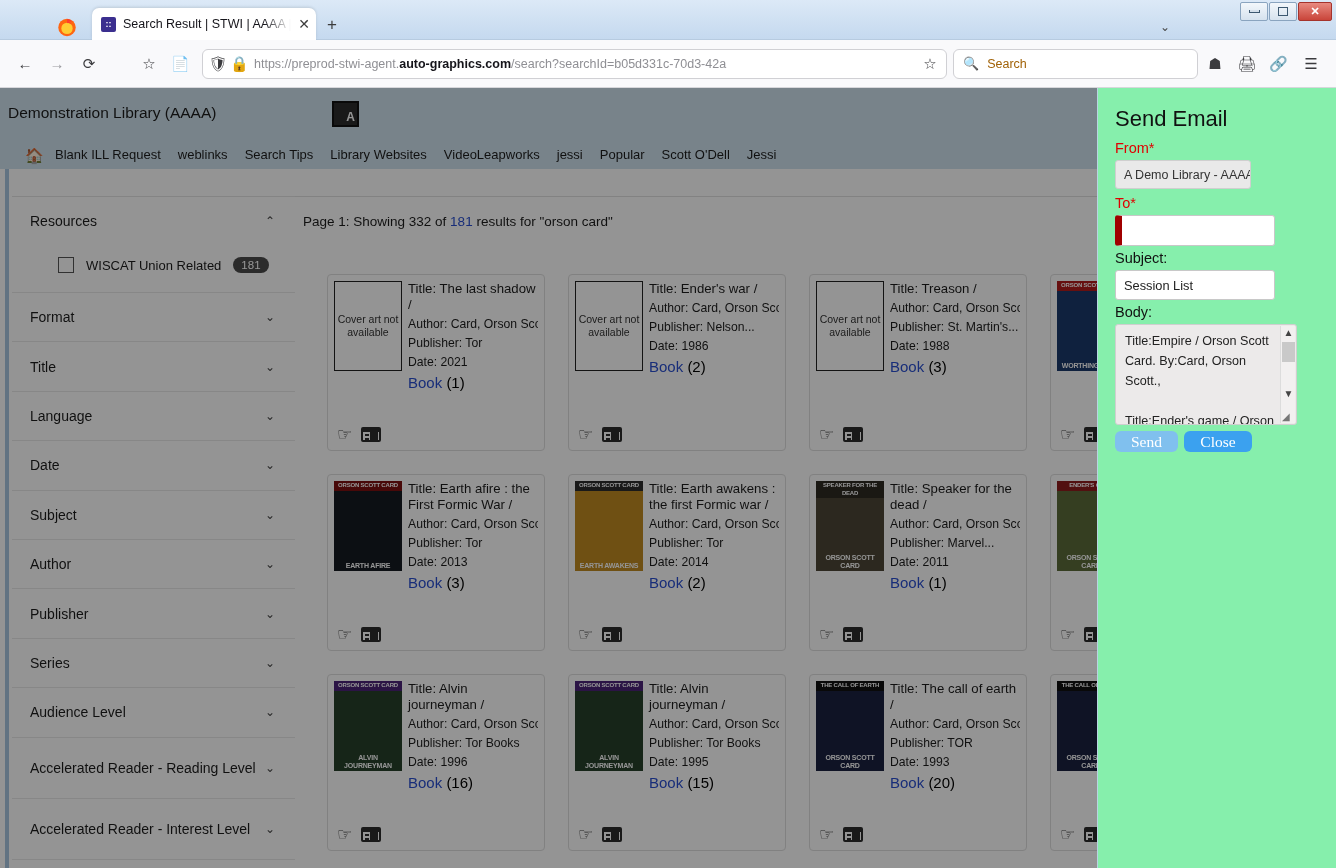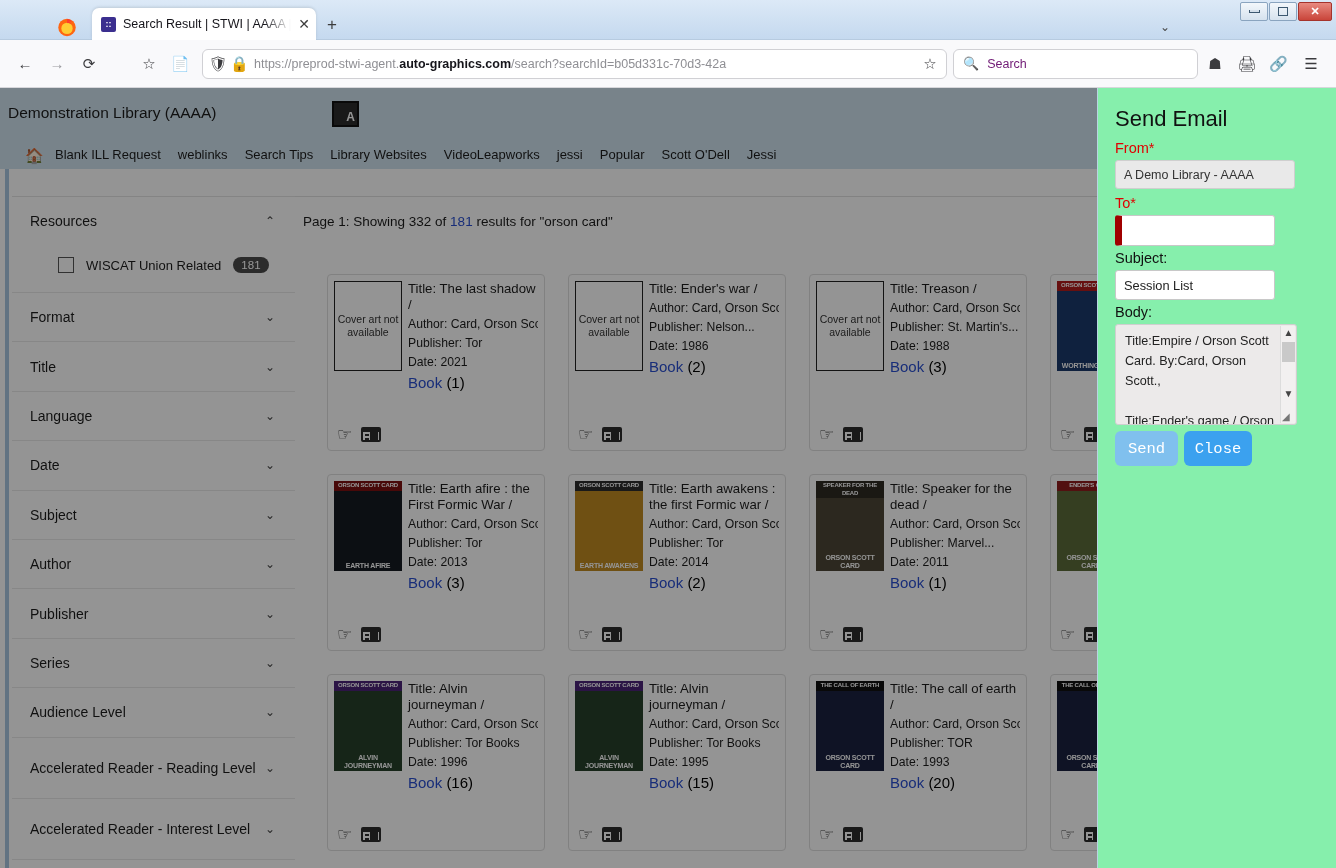--- a/index.html
+++ b/index.html
@@ -72,21 +72,21 @@
   #url-text{
     flex:1; font-size:12.5px; color:#8f8f94; white-space:nowrap; overflow:hidden;
     -webkit-mask-image:linear-gradient(90deg,#000 93%,transparent 100%);
     mask-image:linear-gradient(90deg,#000 93%,transparent 100%);
   }
   #url-text b{ color:#15141a; font-weight:600; }
   #searchbar{
     width:245px; height:30px; background:#ffffff; border:1px solid #d0d0d4; border-radius:6px;
     display:flex; align-items:center; padding:0 9px; gap:8px; flex:none;
   }
-  #searchbar span.ph{ font-size:12.5px; color:#701a75; }
+  #searchbar span.ph{ font-size:12.5px; color:#a16207; }
 
   
   #page{ position:absolute; left:0; top:88px; width:1336px; height:780px; background:#ffffff; overflow:hidden;}
 
   #app-header{
     position:absolute; left:0; top:0; width:1336px; height:52px; background:#cfe2ee;
     display:flex; align-items:center;
   }
   #lib-name{ position:absolute; left:8px; top:16px; font-size:15.5px; color:#1d1d1d; }
   #lang-icon{
@@ -208,21 +208,21 @@
   
   #email-panel{
     position:absolute; right:0; top:0; width:239px; height:780px;
     background:#86efac; z-index:60; padding:12px 14px 0 17px;
     border-left:1px solid #b9d3e2;
   }
   #email-panel h2{ margin:6px 0 8px 0; font-size:22px; font-weight:normal; color:#111; }
   .lbl-req{ color:#e00000; font-size:14.5px; margin:0 0 4px 0; }
   .lbl-plain{ color:#111; font-size:14.5px; margin:2px 0 4px 0; }
   #from-field{
-    width:180px; height:29px; background:#e9e9e9; border:1px solid #cfcfcf; border-radius:3px;
+    width:136px; height:29px; background:#e9e9e9; border:1px solid #cfcfcf; border-radius:3px;
     display:flex; align-items:center; padding:0 8px; font-size:12.5px; color:#333;
     white-space:nowrap; overflow:hidden; margin-bottom:6px;
   }
   #to-field{
     width:160px; height:31px; background:#fff; border:1px solid #c8c8c8; border-radius:3px;
     border-left:7px solid #a00000; margin-bottom:4px;
   }
   #subject-field{
     width:160px; height:30px; background:#fff; border:1px solid #c8c8c8; border-radius:3px;
     display:flex; align-items:center; padding:0 8px; font-size:12.8px; color:#222; margin-bottom:4px;
@@ -237,22 +237,22 @@
   }
   #body-sb{ position:absolute; right:1px; top:1px; width:15px; bottom:1px; background:#f2f0f0;
             border-left:1px solid #dcdcdc; }
   #body-sb .up, #body-sb .dn{ position:absolute; left:0; width:15px; height:14px; text-align:center;
             font-size:10px; color:#444; line-height:14px;}
   #body-sb .up{ top:0; } #body-sb .dn{ bottom:22px; }
   #body-sb .thumb{ position:absolute; left:1px; top:16px; width:13px; height:20px; background:#c9c9c9;}
   #body-grip{ position:absolute; right:2px; bottom:1px; width:12px; height:12px; color:#777; font-size:10px;}
   #email-btns{ display:flex; gap:6px; margin-top:2px; }
   .eb{
-    height:35px; border-radius:6px; color:#fff; font-size:15.5px; border:none; cursor:pointer;
-    display:flex; align-items:center; justify-content:center; font-family:Liberation Mono, monospace;
+    height:21px; border-radius:6px; color:#fff; font-size:15.5px; border:none; cursor:pointer;
+    display:flex; align-items:center; justify-content:center; font-family:Liberation Serif, serif;
   }
   #send-btn{ width:63px; background:#80c0ee; }
   #close-btn{ width:68px; background:#3ba1ef; }
 </style>
 </head>
 <body>
 
 <div id="titlebar">
   <svg id="ff-logo" viewBox="0 0 24 24">
     <circle cx="12" cy="12.5" r="9.5" fill="#ff6611"></circle>

